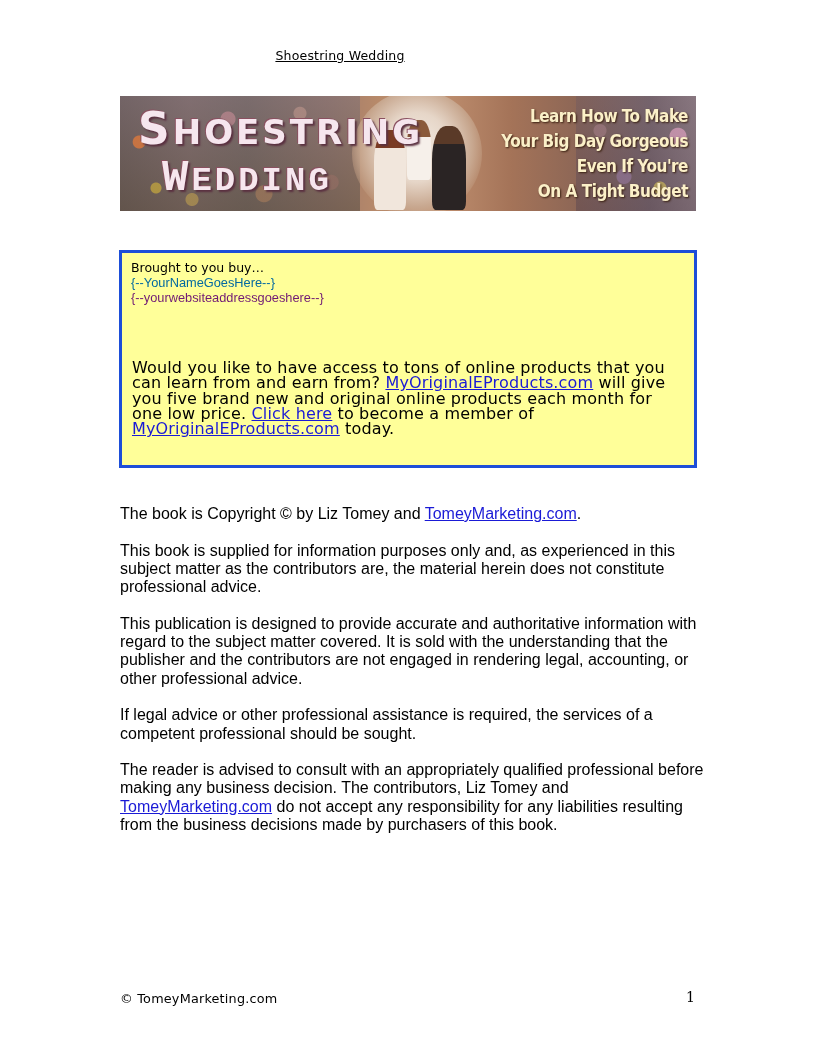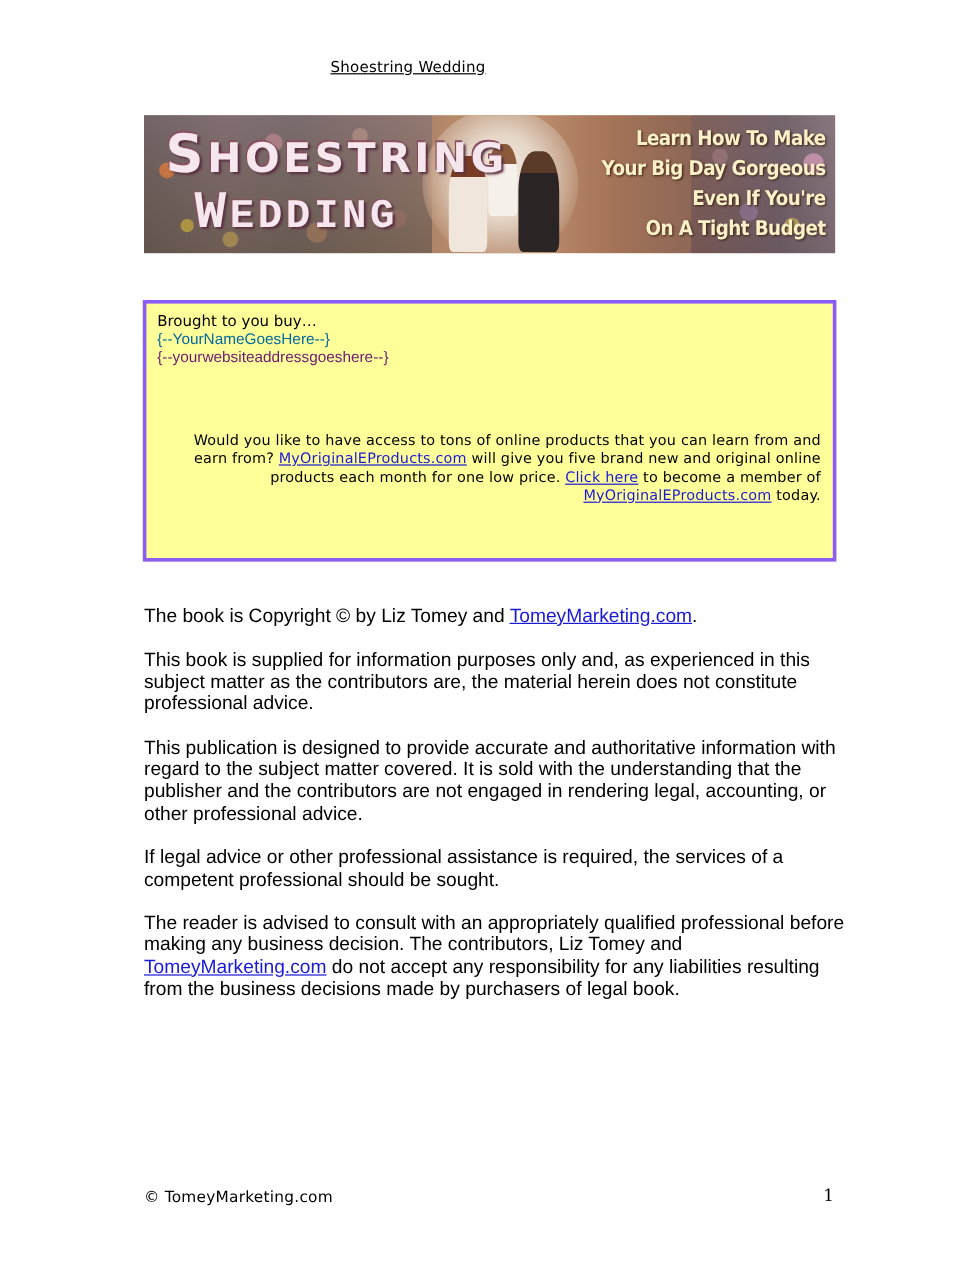--- a/index.html
+++ b/index.html
@@ -35,25 +35,25 @@
     .banner .photo .bride { left: 22px; top: 40px; width: 32px; height: 80px; background: linear-gradient(180deg, #7a3b24 0 22%, #f1e6dc 22%); }
     .banner .photo .officiant { left: 55px; top: 30px; width: 24px; height: 60px; background: linear-gradient(180deg, #8a5a3a 0 28%, #f6f0ea 28%); }
     .banner .photo .groom { left: 80px; top: 36px; width: 34px; height: 84px; background: linear-gradient(180deg, #5a3a28 0 22%, #2a2424 22%); }
     .banner .title { position: absolute; left: 18px; top: 10px; font-family: "DejaVu Sans", sans-serif; font-weight: bold; color: #f6e6ee;
       text-shadow: 2px 2px 2px #5a3040, -1px -1px 0 #8a5060; line-height: 46px; letter-spacing: 3px; font-size: 34px; }
     .banner .title .big { font-size: 44px; }
     .banner .title .line2 { padding-left: 24px; font-family: Liberation Mono, monospace; }
     .banner .tagline { position: absolute; right: 8px; top: 8px; width: 200px; text-align: right; font-family: "DejaVu Sans", sans-serif; font-weight: bold;
       color: #fbf0c8; text-shadow: 1px 1px 2px #3a2010; font-size: 17px; line-height: 25px; letter-spacing: -0.5px; font-stretch: condensed; }
 
-    .promo-box { position: absolute; left: 119px; top: 250px; width: 572px; height: 212px; border: 3px solid #8b5cf6; background: #ffff99; }
+    .promo-box { position: absolute; left: 119px; top: 250px; width: 572px; height: 212px; border: 3px solid #1d4ed8; background: #ffff99; }
     .promo-box .brought { position: absolute; left: 9px; top: 7px; font-size: 12.5px; line-height: 15px; }
     .promo-box .name-placeholder { font-family: "Liberation Sans", sans-serif; font-size: 12.8px; color: #0369a1; }
     .promo-box .site-placeholder { font-family: "Liberation Sans", sans-serif; font-size: 12.8px; color: #701a75; }
-    .promo-box .pitch { position: absolute; left: 10px; top: 107px; width: 552px; text-align: right; font-size: 12px; line-height: 15.3px; letter-spacing: 0.15px; }
+    .promo-box .pitch { position: absolute; left: 10px; top: 107px; width: 552px; text-align: left; font-size: 16px; line-height: 15.3px; letter-spacing: 0.15px; }
     .promo-box a, .content a { color: #1a1ad6; text-decoration: underline; }
 
     .content { position: absolute; left: 120px; top: 505px; width: 590px; font-family: "Liberation Sans", sans-serif; font-size: 16px; line-height: 18.3px; }
     .content p { margin: 0 0 18.3px 0; }
 
     .footer-left { position: absolute; left: 120px; top: 991px; font-size: 12.8px; letter-spacing: 0.2px; }
     .footer-right { position: absolute; left: 686px; top: 989px; font-family: "DejaVu Serif", serif; font-size: 14px; }
   </style>
 </head>
 <body>
@@ -89,17 +89,17 @@
     <div class="site-placeholder">{--yourwebsiteaddressgoeshere--}</div>
   </div>
   <div class="pitch"><span>Would you like to have access to tons of online products that you can learn from and earn from? </span><a>MyOriginalEProducts.com</a><span> will give you five brand new and original online products each month for one low price. </span><a>Click here</a><span> to become a member of </span><a>MyOriginalEProducts.com</a><span> today.</span></div>
 </div>
 
 <div class="content">
   <p><span>The book is Copyright © by Liz Tomey and </span><a>TomeyMarketing.com</a><span>.</span></p>
   <p>This book is supplied for information purposes only and, as experienced in this subject matter as the contributors are, the material herein does not constitute professional advice.</p>
   <p>This publication is designed to provide accurate and authoritative information with regard to the subject matter covered. It is sold with the understanding that the publisher and the contributors are not engaged in rendering legal, accounting, or other professional advice.</p>
   <p>If legal advice or other professional assistance is required, the services of a competent professional should be sought.</p>
-  <p><span>The reader is advised to consult with an appropriately qualified professional before making any business decision. The contributors, Liz Tomey and </span><a>TomeyMarketing.com</a><span> do not accept any responsibility for any liabilities resulting from the business decisions made by purchasers of legal book.</span></p>
+  <p><span>The reader is advised to consult with an appropriately qualified professional before making any business decision. The contributors, Liz Tomey and </span><a>TomeyMarketing.com</a><span> do not accept any responsibility for any liabilities resulting from the business decisions made by purchasers of this book.</span></p>
 </div>
 
 <div class="footer-left">© TomeyMarketing.com</div>
 <div class="footer-right">1</div>
 
 </body></html>

